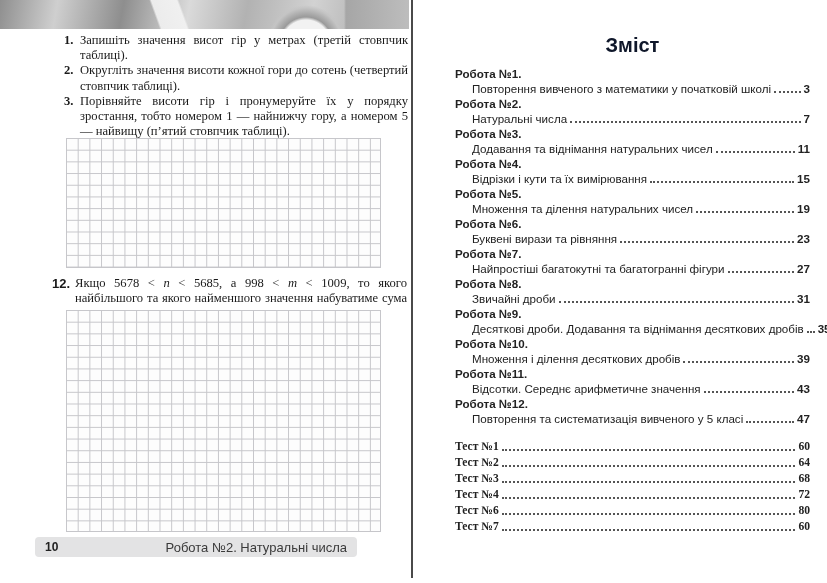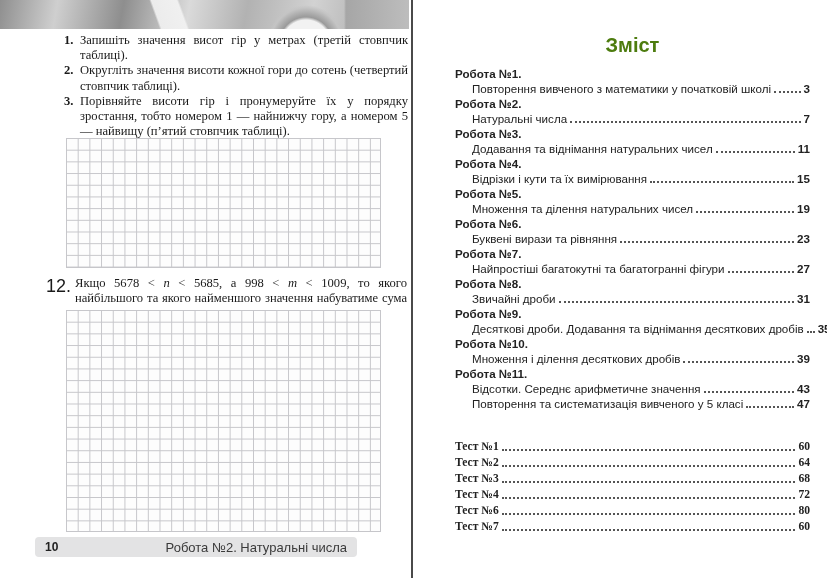--- a/index.html
+++ b/index.html
@@ -34,22 +34,22 @@
     background-image:
       linear-gradient(to right, #c6c6ca 1px, rgba(0,0,0,0) 1px),
       linear-gradient(to bottom, #c6c6ca 1px, rgba(0,0,0,0) 1px);
     background-size:11.7px 11.7px;
     border-right:1px solid #c6c6ca; border-bottom:1px solid #c6c6ca;
   }
   .grid-1 { top:138px; height:129px; }
   .grid-2 { top:310px; height:221px; }
 
   .p12-num {
-    position:absolute; left:46px; top:276px; font-weight:400;
-    font-family:"Liberation Sans", sans-serif; font-size:18px;
+    position:absolute; left:52px; top:276px; font-weight:700;
+    font-family:"Liberation Sans", sans-serif; font-size:13px;
   }
   .p12-text {
     position:absolute; left:75px; top:276px; width:332px;
     font-size:12.6px; line-height:15.4px; text-align:justify;
   }
   .p12-text i { font-style:italic; }
 
   .footer-bar {
     position:absolute; left:35px; top:537px; width:322px; height:20px;
     background:#e3e3e4; border-radius:4px;
@@ -63,21 +63,21 @@
   
   .page-divider { position:absolute; left:411px; top:0; width:2px; height:578px; background:#4a4a4a; }
 
   
   .right-page {
     position:absolute; left:413px; top:0; width:414px; height:583px; background:#fff;
     font-family:"Liberation Sans", sans-serif; color:#222;
   }
   .toc-title {
     position:absolute; left:42px; top:34px; width:355px;
-    text-align:center; font-size:20px; font-weight:700; color:#4d7c0f;
+    text-align:center; font-size:20px; font-weight:700; color:#0f172a;
   }
   .toc-list { position:absolute; left:42px; top:66px; width:355px; }
   .toc-work { height:30px; }
   .toc-heading { font-weight:700; font-size:11.6px; line-height:15px; }
   .toc-line { display:flex; align-items:flex-end; font-size:11.6px; line-height:15px; }
   .toc-work .toc-line { padding-left:17px; }
   .toc-entry-title { white-space:nowrap; }
   .dots { flex:1 1 auto; border-bottom:2px dotted #555; margin:0 3px 3px 3px; min-width:8px; }
   .toc-pagenum { font-weight:700; white-space:nowrap; }
   .toc-tests { margin-top:12px;font-family:Liberation Serif, serif; }
@@ -224,20 +224,21 @@
           <div class="toc-work">
             <div class="toc-heading">Робота №11.</div>
             <div class="toc-line">
               <span class="toc-entry-title">Відсотки. Середнє арифметичне значення</span>
               <span class="dots"></span>
               <span class="toc-pagenum">43</span>
             </div>
           </div>
 
           <div class="toc-work">
+            <div class="toc-heading">Робота №12.</div>
             <div class="toc-line">
               <span class="toc-entry-title">Повторення та систематизація вивченого у 5 класі</span>
               <span class="dots"></span>
               <span class="toc-pagenum">47</span>
             </div>
           </div>
         </div>
 
       <div class="toc-tests">
 

